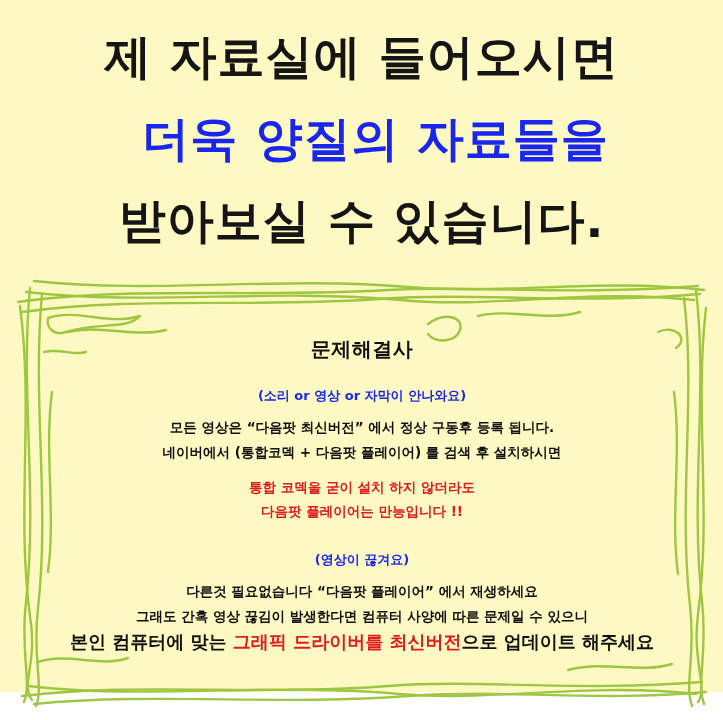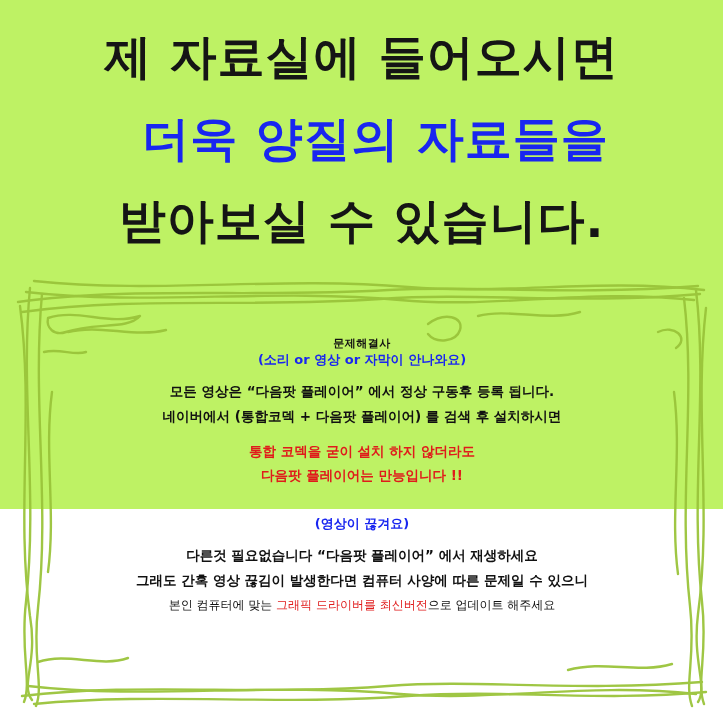--- a/index.html
+++ b/index.html
@@ -9,22 +9,22 @@
   body {
     width: 723px;
     height: 720px;
     background: #ffffff;
     font-family: "DejaVu Sans", "Liberation Sans", sans-serif;
     overflow: hidden;
   }
   .page {
     position: relative;
     width: 723px;
-    height: 509px;
-    background: #bef264;
+    height: 692px;
+    background: #fef9c3;
   }
 
   
   .headline {
     position: absolute;
     top: 16px;
     left: 0;
     width: 723px;
     text-align: center;
   }
@@ -56,24 +56,24 @@
 
   
   .note {
     position: absolute;
     left: 38px;
     top: 336px;
     width: 648px;
     text-align: center;
   }
   .note-title {
-    font-size: 11px;
+    font-size: 20px;
     font-weight: 700;
     color: #111111;
-    margin-bottom: 0;
+    margin-bottom: 24px;
     letter-spacing: 0.5px;
   }
   .sub-q {
     font-size: 13px;
     font-weight: 700;
     color: #1926f0;
     margin-bottom: 10px;
   }
   .note-line {
     font-size: 13.5px;
@@ -82,21 +82,21 @@
     line-height: 25px;
     white-space: nowrap;
   }
   .note-line.warn {
     color: #e01b1b;
     line-height: 24px;
   }
   .spacer-sm { height: 10px; }
   .spacer-md { height: 28px; }
 
-  .mixed { font-size: 12px; font-weight: 400; line-height: 25px; white-space: nowrap; color: #111111; }
+  .mixed { font-size: 18px; font-weight: 700; line-height: 25px; white-space: nowrap; color: #111111; }
   .mixed .hl { color: #e01b1b; }
   .mixed .blk { color: #111111; }
 </style>
 </head>
 <body>
 
 <div class="page">
 
   <div class="headline">
     <div class="headline-line l1">제 자료실에 들어오시면</div>
@@ -137,21 +137,21 @@
         <path d="M666,120 C674,182 662,242 670,302"></path>
       </g>
     </svg>
   </div>
 
   <div class="note">
     <div class="note-title">문제해결사</div>
 
     <div class="sub-q">(소리 or 영상 or 자막이 안나와요)</div>
 
-    <div class="note-line">모든 영상은 “다음팟 플레이어” 에서 정상 구동후 등록 됩니다.</div>
+    <div class="note-line">모든 영상은 “다음팟 최신버전” 에서 정상 구동후 등록 됩니다.</div>
     <div class="note-line">네이버에서 (통합코덱 + 다음팟 플레이어) 를 검색 후 설치하시면</div>
 
     <div class="spacer-sm"></div>
 
     <div class="note-line warn">통합 코덱을 굳이 설치 하지 않더라도</div>
     <div class="note-line warn">다음팟 플레이어는 만능입니다 !!</div>
 
     <div class="spacer-md"></div>
 
     <div class="sub-q">(영상이 끊겨요)</div>

